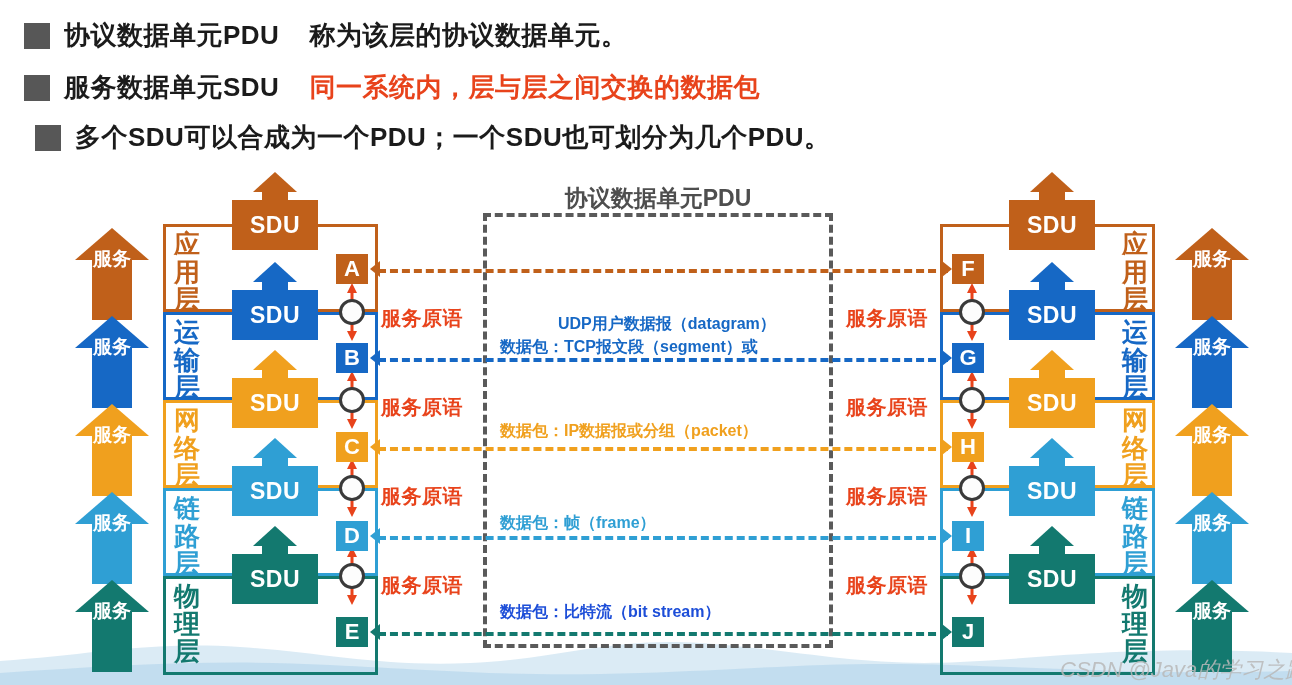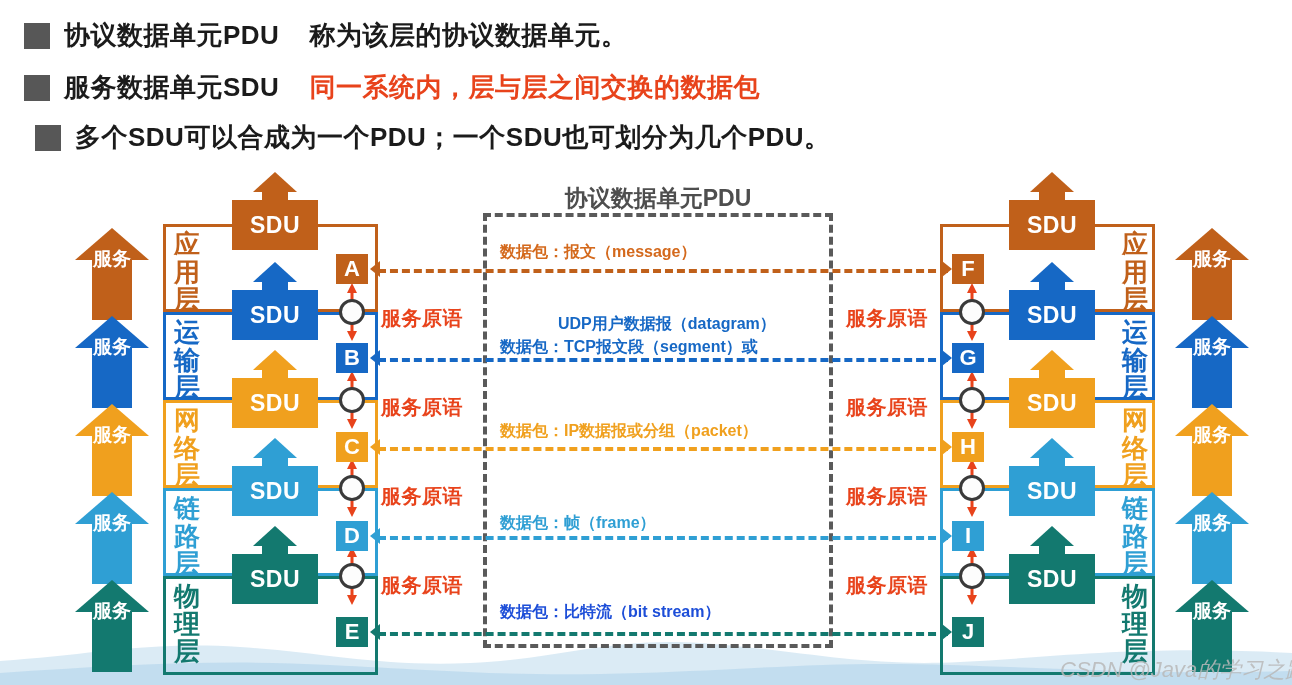--- a/index.html
+++ b/index.html
@@ -353,21 +353,20 @@
   <div class="prim" style="left:381px; top:305px;">服务原语</div>
   <div class="prim" style="left:381px; top:394px;">服务原语</div>
   <div class="prim" style="left:381px; top:483px;">服务原语</div>
   <div class="prim" style="left:381px; top:572px;">服务原语</div>
 
   <div class="prim" style="left:846px; top:305px;">服务原语</div>
   <div class="prim" style="left:846px; top:394px;">服务原语</div>
   <div class="prim" style="left:846px; top:483px;">服务原语</div>
   <div class="prim" style="left:846px; top:572px;">服务原语</div>
 
-  <div class="pdutext" style="left:500px; top:240px; color:#d4691c;">数据包：报文（message）</div>
 
   <div style="position:absolute; left:500px; top:312px; color:#1668c5; font-size:16px; font-weight:700; line-height:1.45; white-space:nowrap;">
     <div style="padding-left:58px;">UDP用户数据报（datagram）</div>
     <div>数据包：TCP报文段（segment）或</div>
   </div>
 
   <div class="pdutext" style="left:500px; top:419px; color:#f0a01e;">数据包：IP数据报或分组（packet）</div>
   <div class="pdutext" style="left:500px; top:511px; color:#2f9fd4;text-align:center;">数据包：帧（frame）</div>
   <div class="pdutext" style="left:500px; top:600px; color:#1d4ed8;">数据包：比特流（bit stream）</div>
 

